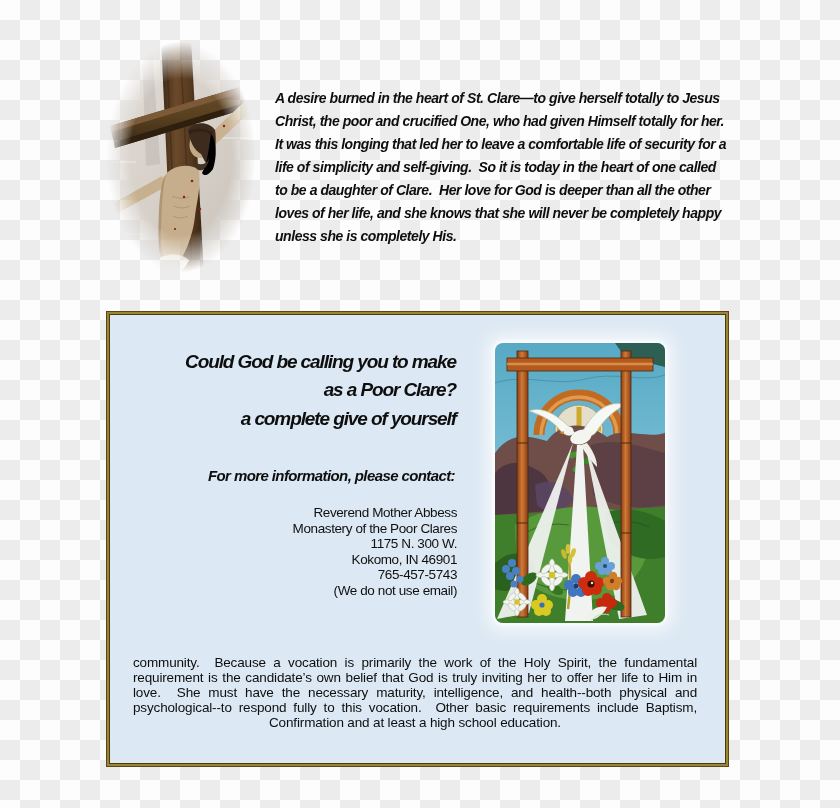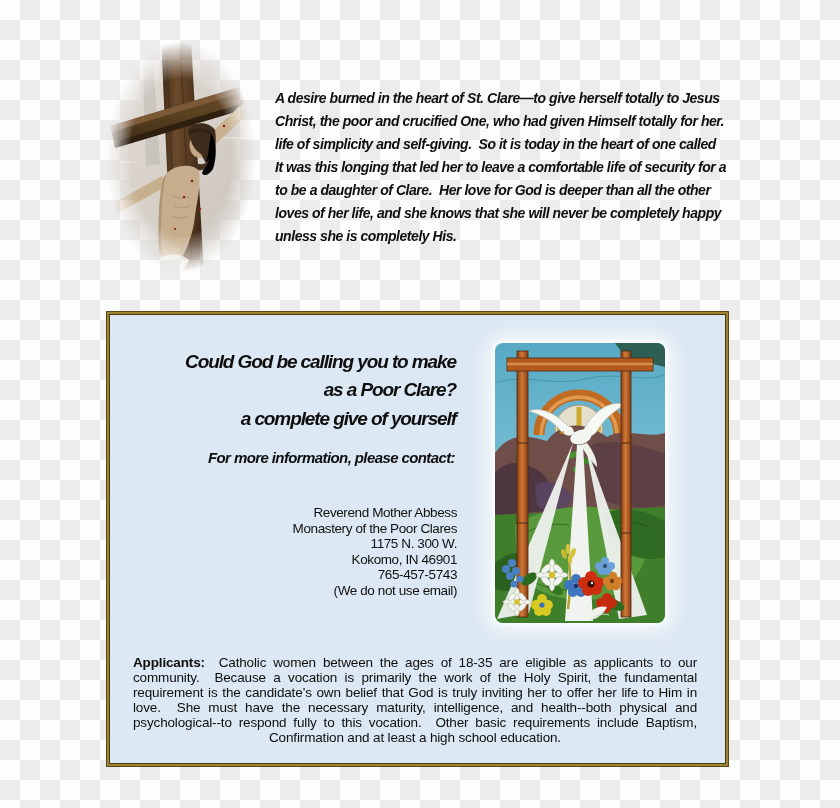--- a/index.html
+++ b/index.html
@@ -29,21 +29,21 @@
     box-sizing:border-box;background:#dce8f3;
     border:2px solid #9d8434;
     box-shadow:0 0 0 1px #5a4718, inset 0 0 0 1px #4a3c10;
   }
   .invite-heading{
     position:absolute;left:146px;top:348px;width:310px;text-align:right;
     font-style:italic;font-weight:bold;font-size:19px;line-height:28.4px;
     letter-spacing:-1.1px;color:#0e0e0e;
   }
   .contact-intro{
-    position:absolute;left:140px;top:448px;width:315px;text-align:right;
+    position:absolute;left:140px;top:466px;width:315px;text-align:right;
     font-style:italic;font-weight:bold;font-size:15px;line-height:20px;
     letter-spacing:-0.6px;color:#0e0e0e;
   }
   .contact-block{
     position:absolute;left:230px;top:505px;width:227px;text-align:right;
     font-size:13.5px;line-height:15.5px;letter-spacing:-0.4px;color:#101010;
   }
   
   .stained-wrap{
     position:absolute;left:495px;top:343px;width:170px;height:280px;
@@ -110,22 +110,22 @@
       <circle cx="96" cy="171" r="1.2" fill="#8e1e0e"></circle>
         <circle cx="71" cy="191" r="1.1" fill="#8e1e0e"></circle>
       <circle cx="120" cy="88" r="1.2" fill="#8e1e0e"></circle>
       <path d="M56,220 C64,215 77,215 85,222 C81,232 72,238 63,238 C57,234 55,228 56,220 Z" fill="#e6e0d4"></path>
     </svg>
   </div>
 
   <div class="intro">
     <div>A desire burned in the heart of St. Clare—to give herself totally to Jesus</div>
     <div>Christ, the poor and crucified One, who had given Himself totally for her.</div>
+    <div>It was this longing that led her to leave a comfortable life of security for a</div>
     <div>life of simplicity and self-giving.&nbsp; So it is today in the heart of one called</div>
-    <div>It was this longing that led her to leave a comfortable life of security for a</div>
     <div>to be a daughter of Clare.&nbsp; Her love for God is deeper than all the other</div>
     <div>loves of her life, and she knows that she will never be completely happy</div>
     <div>unless she is completely His.</div>
   </div>
 
   <div class="invite-box"></div>
 
   <div class="invite-heading">
     <div>Could God be calling you to make</div>
     <div>as a Poor Clare?</div>
@@ -275,21 +275,20 @@
           <circle cx="44" cy="268" r="5"></circle>
           <circle cx="51" cy="268" r="5"></circle>
         </g>
       <circle cx="47" cy="262" r="2.6" fill="#3a6fb5"></circle>
       <path d="M92,274 C96,266 104,262 112,264 C108,272 100,278 92,277 Z" fill="#eff1ea"></path>
       <path d="M96,278 C100,272 108,270 114,272" stroke="#cfd4c6" stroke-width="1" fill="none"></path>
     </svg>
   </div>
 
   <div class="applicants">
-    <div class="jline"><span class="b">Applicants:</span><span>&nbsp; Catholic women between the ages of 18-35 are eligible as applicants to our</span></div>
     <div class="jline">community.&nbsp; Because a vocation is primarily the work of the Holy Spirit, the fundamental</div>
     <div class="jline">requirement is the candidate’s own belief that God is truly inviting her to offer her life to Him in</div>
     <div class="jline">love.&nbsp; She must have the necessary maturity, intelligence, and health--both physical and</div>
     <div class="jline">psychological--to respond fully to this vocation.&nbsp; Other basic requirements include Baptism,</div>
     <div class="jlast">Confirmation and at least a high school education.</div>
   </div>
 
 </div>
 
 </body></html>

